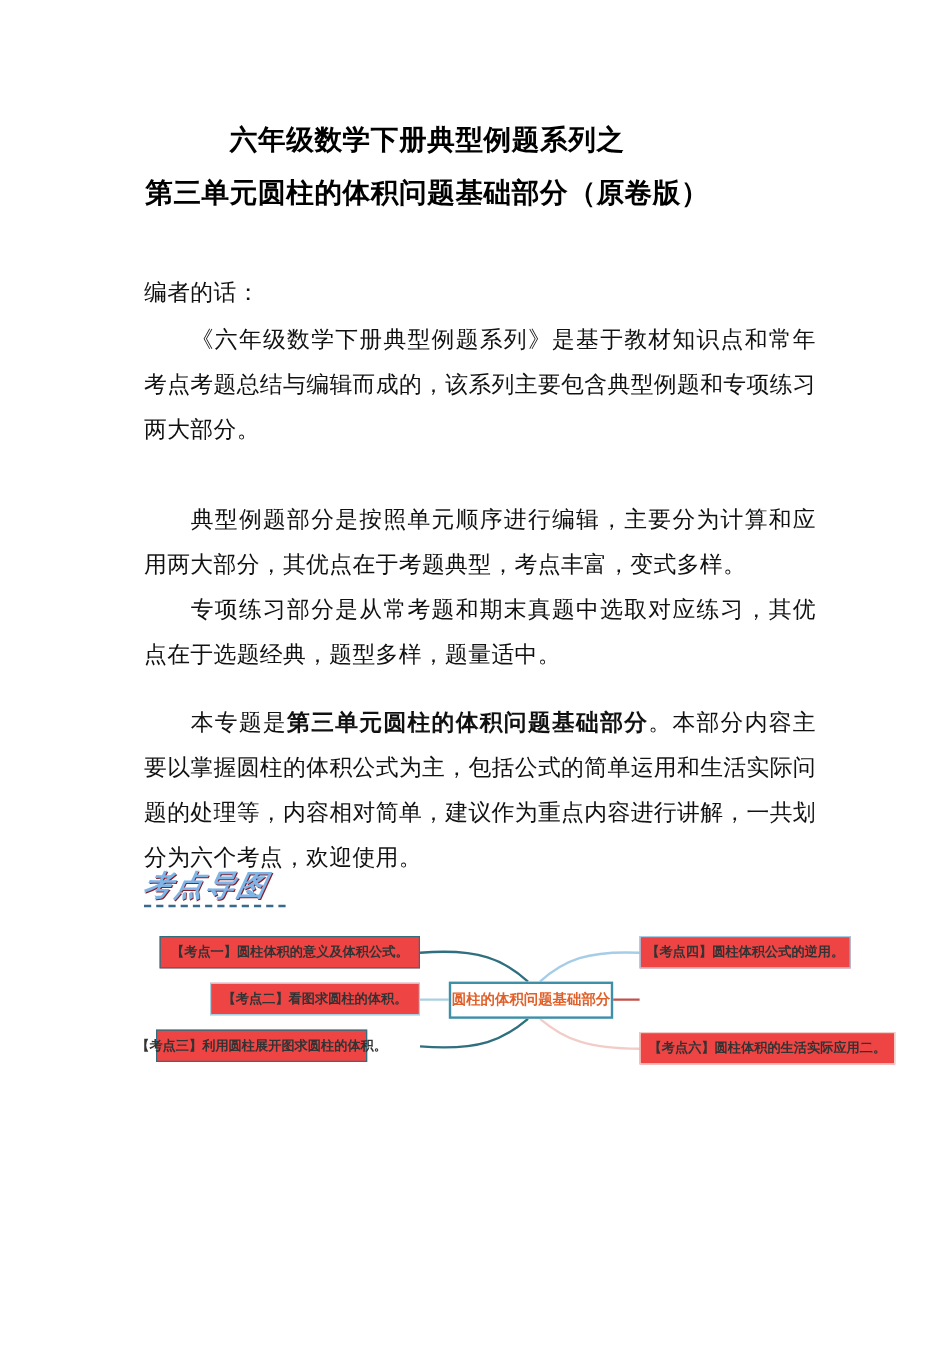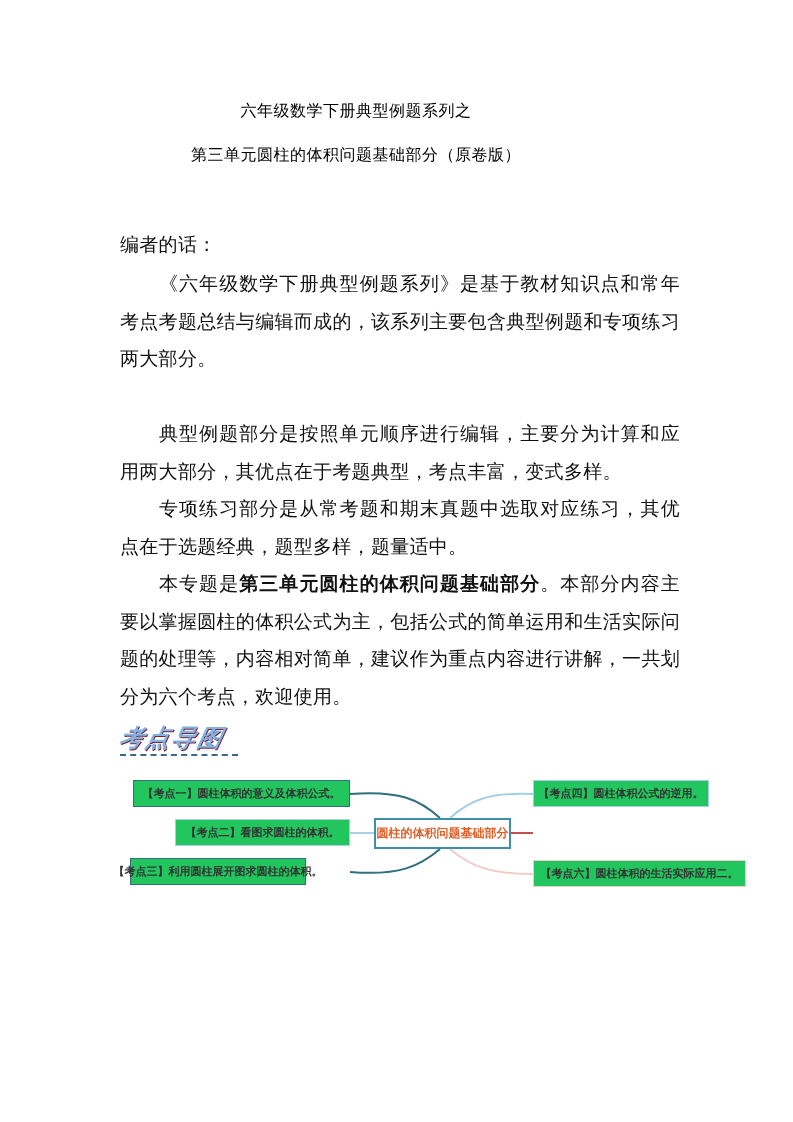--- a/index.html
+++ b/index.html
@@ -1,41 +1,41 @@
 <!DOCTYPE html>
 <html><head>
   <meta charset="utf-8">
   <style>
     html, body { margin: 0; padding: 0; background: #ffffff; }
     body { width: 793px; height: 1122px; position: relative; overflow: hidden;
            font-family: "DejaVu Sans", "Liberation Sans", sans-serif; color: #111; }
     .title { position: absolute; left: 0; width: 712px; text-align: center;
-             font-weight: normal; font-size: 16px; letter-spacing: 0.5px; color: #000; }
+             font-weight: bold; font-size: 23px; letter-spacing: 0.5px; color: #000; }
     .t1 { top: 101px; }
     .t2 { top: 145px; }
     .para { position: absolute; left: 120px; width: 560px; font-size: 19px;
             line-height: 37.5px; color: #111; text-align: justify; letter-spacing: 0.3px; }
     .indent { text-indent: 2.05em; }
     .bold { font-weight: bold; }
     .p0 { top: 226px; }
     .p1 { top: 265px; }
     .p2 { top: 415px; }
     .p3 { top: 490px; }
-    .p4 { top: 565px; }
+    .p4 { top: 584px; }
 
     .mm-heading { position: absolute; left: 120px; top: 722px; font-size: 24px;
                   font-weight: bold; font-style: italic; color: #7fb4e6;
                   letter-spacing: 2px;
                   text-shadow: 1px 1px 0 #8a1e2a; transform: skewX(-12deg); }
     .mm-underline { position: absolute; left: 120px; top: 754px; width: 118px; height: 0;
                     border-top: 2px dashed #3a6a8a; }
 
     .mindmap { position: absolute; left: 0; top: 770px; width: 793px; height: 130px; }
     .mindmap svg { position: absolute; left: 0; top: 0; }
-    .node { position: absolute; height: 27px; box-sizing: border-box; background: #22c55e;
+    .node { position: absolute; height: 27px; box-sizing: border-box; background: #ef4444;
             font-size: 11px; font-weight: bold; color: #333; display: flex;
             align-items: center; justify-content: center; white-space: nowrap; padding: 0 4px; }
     .n1 { left: 133px; top: 10px; width: 217px; border: 1.5px solid #2f6f7f; }
     .n2 { left: 175px; top: 49px; width: 175px; border: 1.5px solid #a9cfe0; }
     .n3 { left: 130px; top: 88px; width: 176px; border: 1.5px solid #2f6f7f; }
     .n4 { left: 533px; top: 10px; width: 176px; border: 1.5px solid #a6cde8; }
     .n5 { left: 533px; top: 50px; width: 213px; border: 1.5px solid #c0524a; }
     .n6 { left: 533px; top: 90px; width: 213px; border: 1.5px solid #f2cdc8; }
     .center-node { position: absolute; left: 374px; top: 48px; width: 137px; height: 31px;
                    box-sizing: border-box; border: 2.5px solid #3e8fa8; background: #fff;

